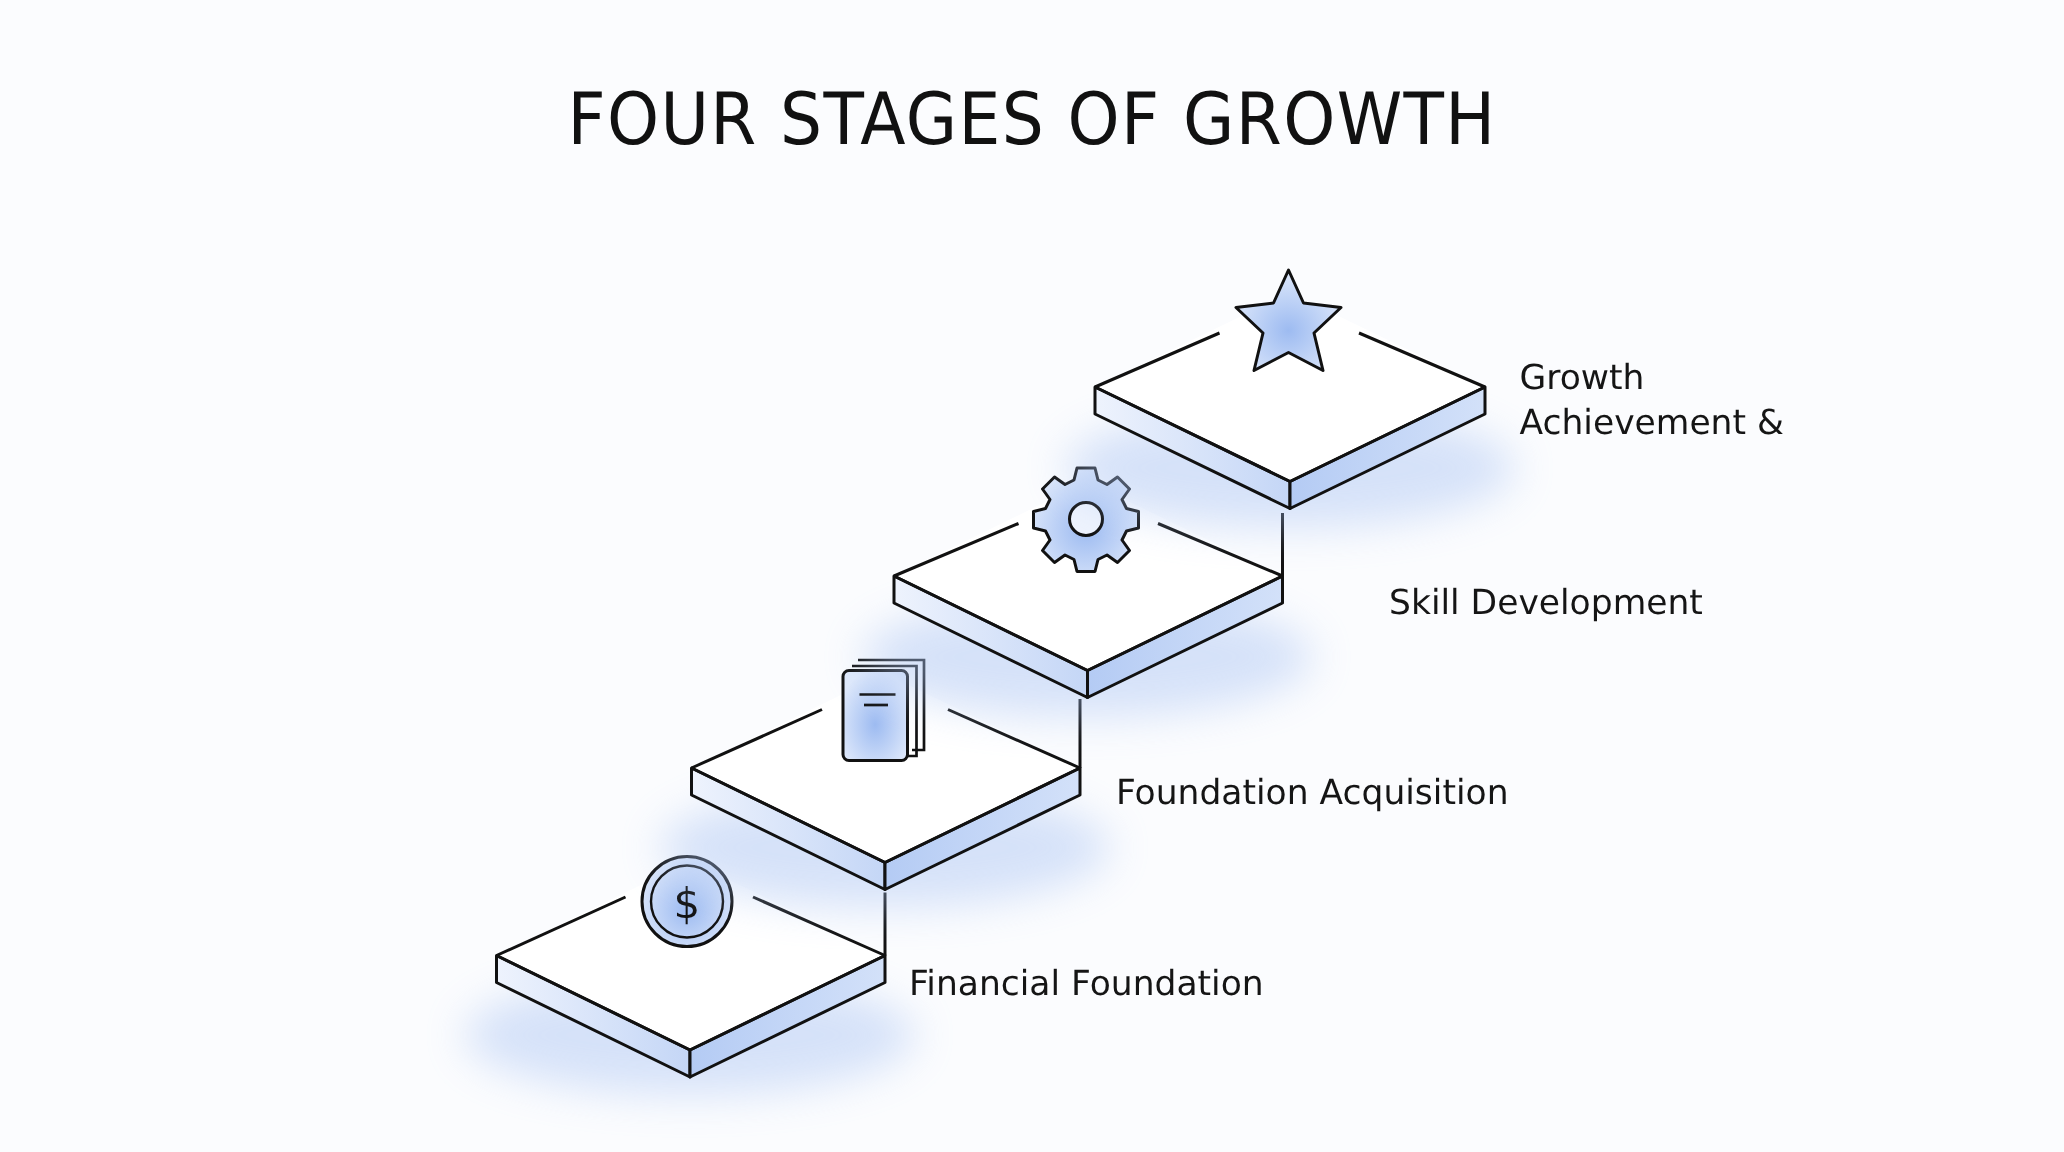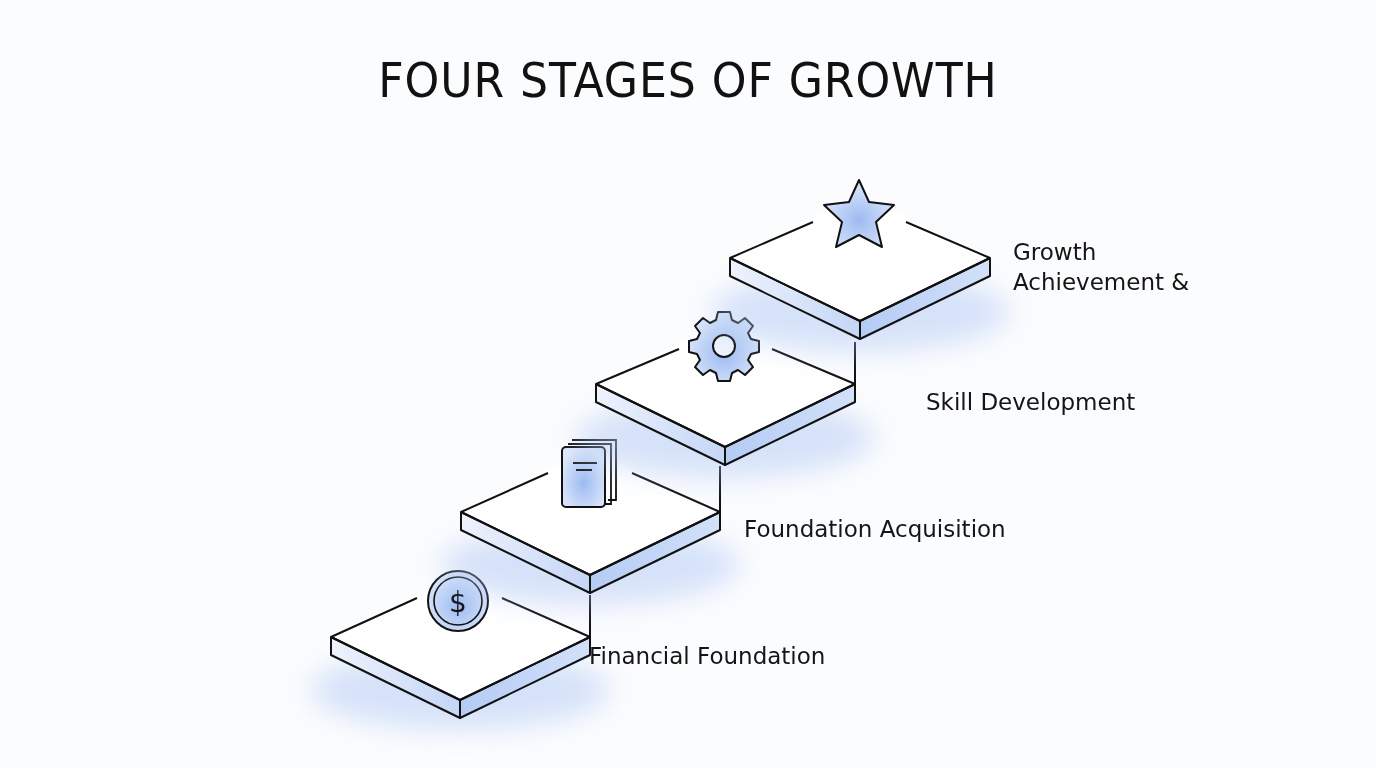--- a/index.html
+++ b/index.html
@@ -123,19 +123,19 @@
     <line x1="906" y1="222" x2="990" y2="258" stroke="#111" stroke-width="2"></line>
     <line x1="730" y1="258" x2="860" y2="321" stroke="#111" stroke-width="2"></line>
     <line x1="860" y1="321" x2="990" y2="258" stroke="#111" stroke-width="2"></line>
 
     <g>
       <path d="M859,180 L869,202 L894,205 L876,222 L882,247 L859,235 L836,247 L842,222 L824,205 L849,202 Z" fill="url(#iconfill)" stroke="#111" stroke-width="2" stroke-linejoin="round"></path>
     </g>
   </g>
 </svg>
 
-<div class="label" style="left:589px; top:641px;">Financial Foundation</div>
+<div class="label" style="left:606px; top:641px;">Financial Foundation</div>
 <div class="label" style="left:744px; top:514px;">Foundation Acquisition</div>
 <div class="label" style="left:878px; top:387px;margin-left:48px;">Skill Development</div>
 <div class="label" style="left:1013px; top:237px;">
   <div>Growth</div>
   <div>Achievement &amp;</div>
 </div>
 
 </body></html>

